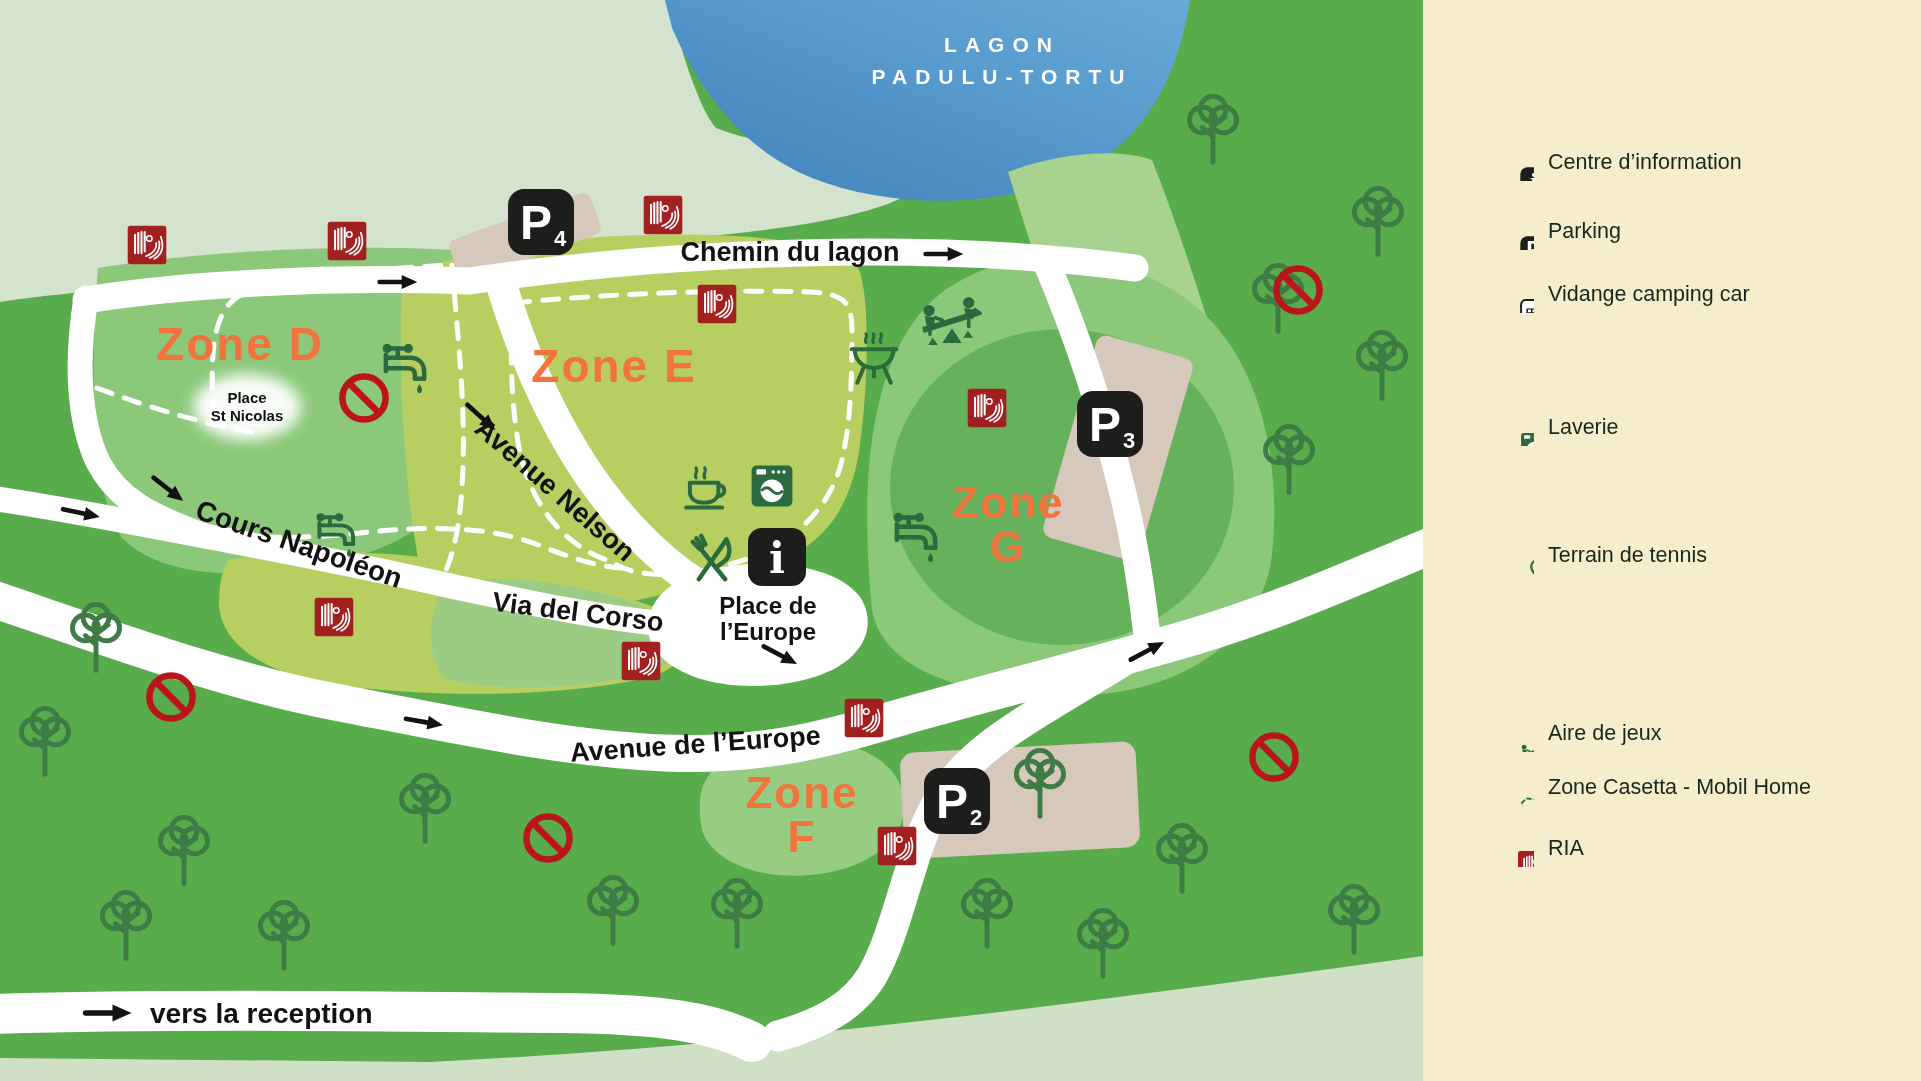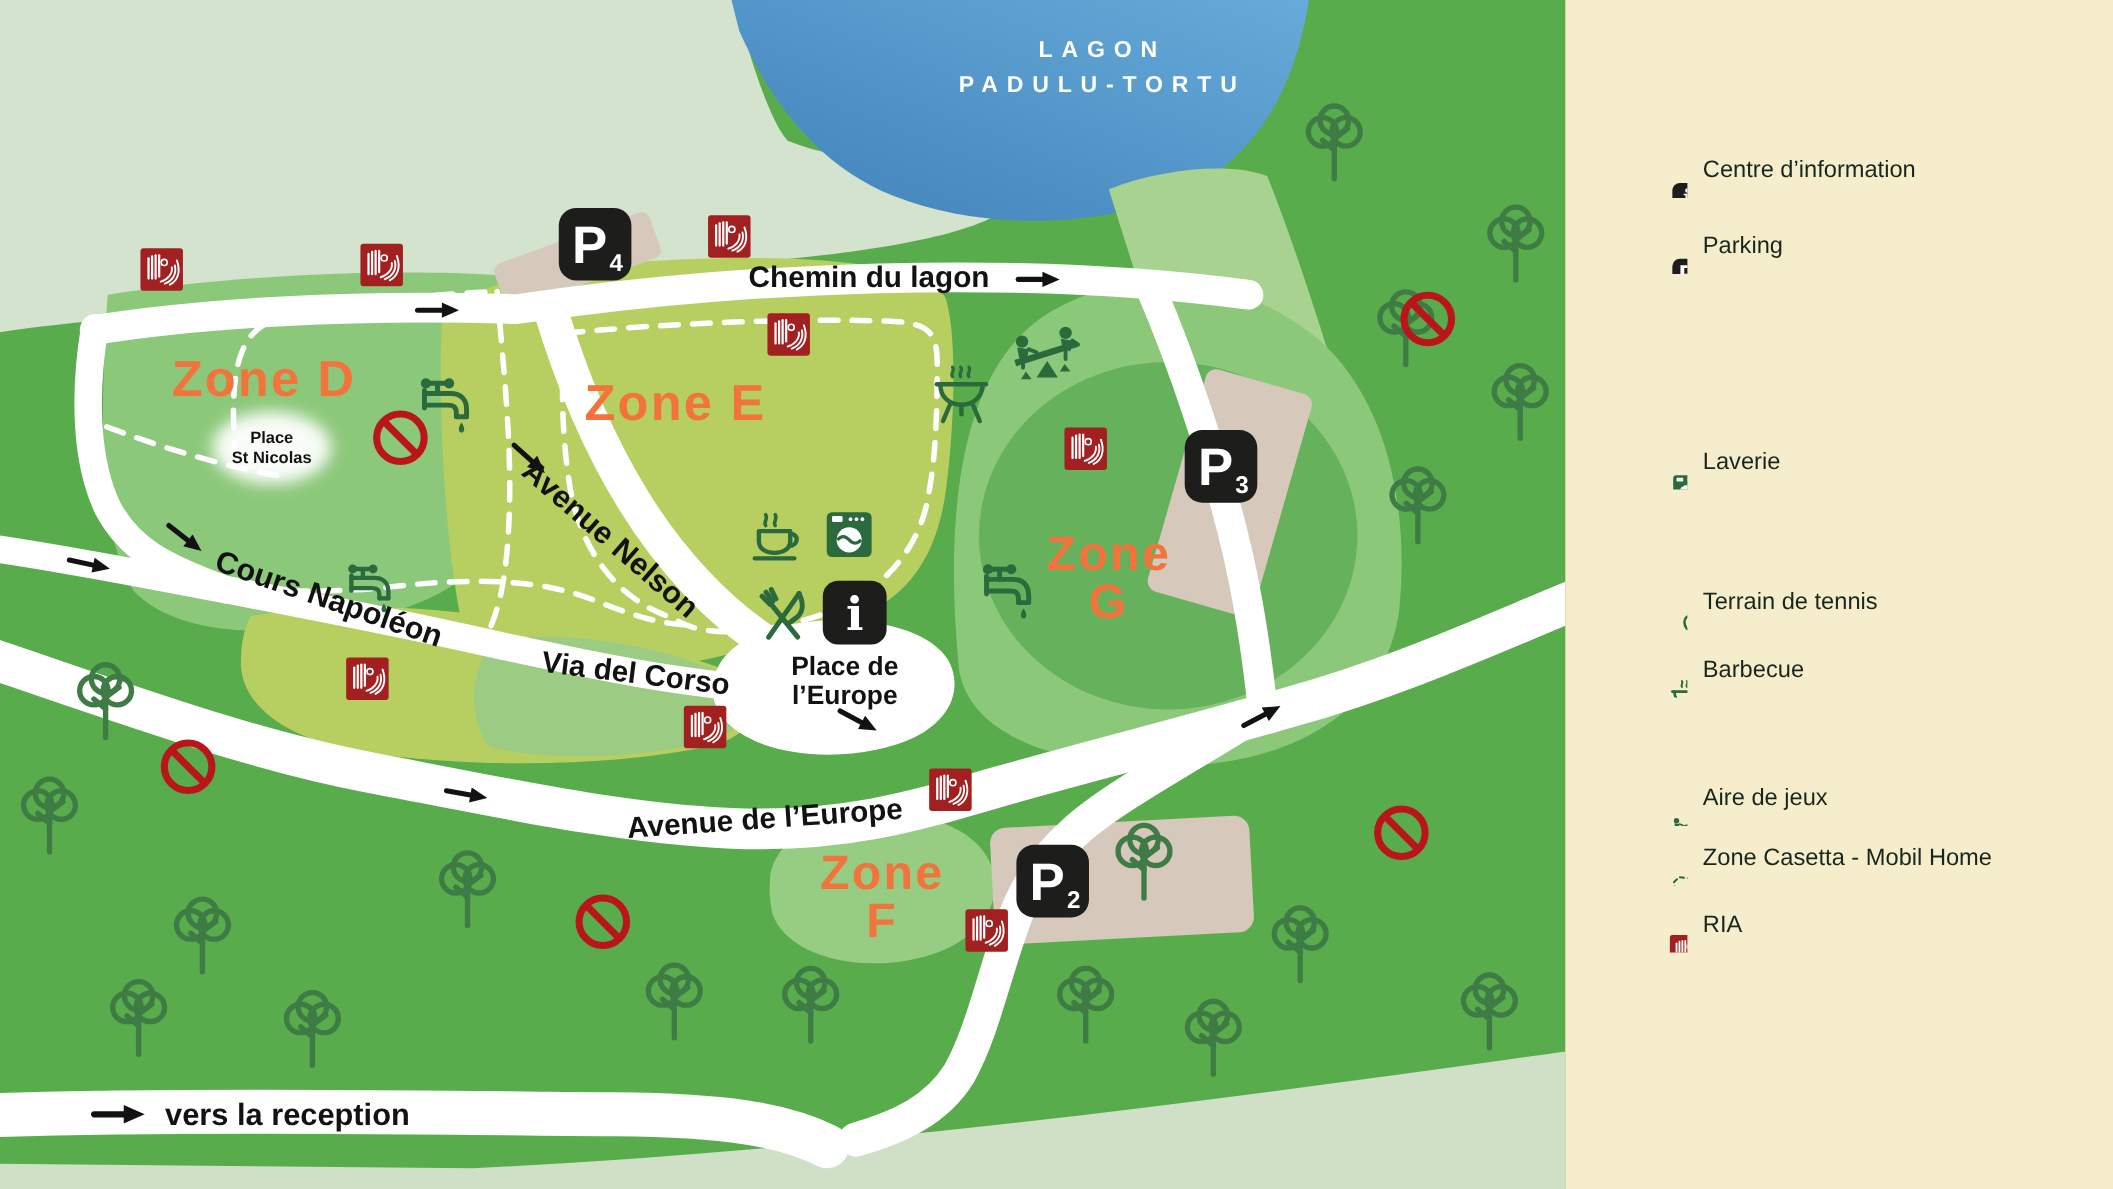--- a/index.html
+++ b/index.html
@@ -15,21 +15,21 @@
   .place-label-sm{fill:#121212;font-weight:700;font-size:15px;}
   .lagoon-label{fill:#ffffff;font-weight:700;font-size:21px;letter-spacing:8px;}
   .reception-label{fill:#121212;font-weight:700;font-size:28px;}
   .psign{fill:#ffffff;font-weight:700;font-size:48px;}
   .psub{fill:#ffffff;font-weight:700;font-size:22px;}
   .isign{fill:#ffffff;font-family:"DejaVu Serif",serif;font-weight:700;font-size:42px;}
   text{user-select:none;}
 
   
   .legend{position:absolute;left:1423px;top:0;width:498px;height:1081px;background:#f6edcc;}
-  .legend-item{position:absolute;left:0;height:40px;display:flex;align-items:flex-start;}
+  .legend-item{position:absolute;left:0;height:40px;display:flex;align-items:center;}
   .li-icon{width:38px;height:38px;flex:0 0 38px;margin-left:73px;}
   .li-label{margin-left:14px;font-size:21.5px;color:#18271e;font-weight:400;white-space:nowrap;}
 </style>
 </head>
 <body>
 
 <div id="stage">
 
   <svg id="map-svg" width="1423" height="1081" viewBox="0 0 1423 1081">
     <defs>
@@ -370,37 +370,37 @@
           <use href="#sym-info-sign"></use>
         </svg>
       <span class="li-label">Centre d’information</span>
     </div>
     <div class="legend-item" style="top:211px">
       <svg class="li-icon" viewBox="-25 -25 50 50">
           <use href="#sym-parking-sign"></use>
         </svg>
       <span class="li-label">Parking</span>
     </div>
+    <div class="legend-item" style="top:274px">
+      <svg class="li-icon" viewBox="-25 -25 50 50">
+          <use href="#sym-camper"></use>
+        </svg>
+      <span class="li-label">Vidange camping car</span>
+    </div>
     <div class="legend-item" style="top:407px">
       <svg class="li-icon" viewBox="-25 -25 50 50">
           <use href="#sym-washer"></use>
         </svg>
       <span class="li-label">Laverie</span>
     </div>
     <div class="legend-item" style="top:535px">
       <svg class="li-icon" viewBox="-25 -25 50 50">
           <use href="#sym-racquet"></use>
         </svg>
       <span class="li-label">Terrain de tennis</span>
-    </div>
-    <div class="legend-item" style="top:596px">
-      <svg class="li-icon" viewBox="-25 -25 50 50">
-          <use href="#sym-grill"></use>
-        </svg>
-      <span class="li-label">Barbecue</span>
     </div>
     <div class="legend-item" style="top:713px">
       <svg class="li-icon" viewBox="-25 -25 50 50">
           <use href="#sym-seesaw"></use>
         </svg>
       <span class="li-label">Aire de jeux</span>
     </div>
     <div class="legend-item" style="top:767px">
       <svg class="li-icon" viewBox="-25 -25 50 50">
           <use href="#sym-dashzone"></use>

